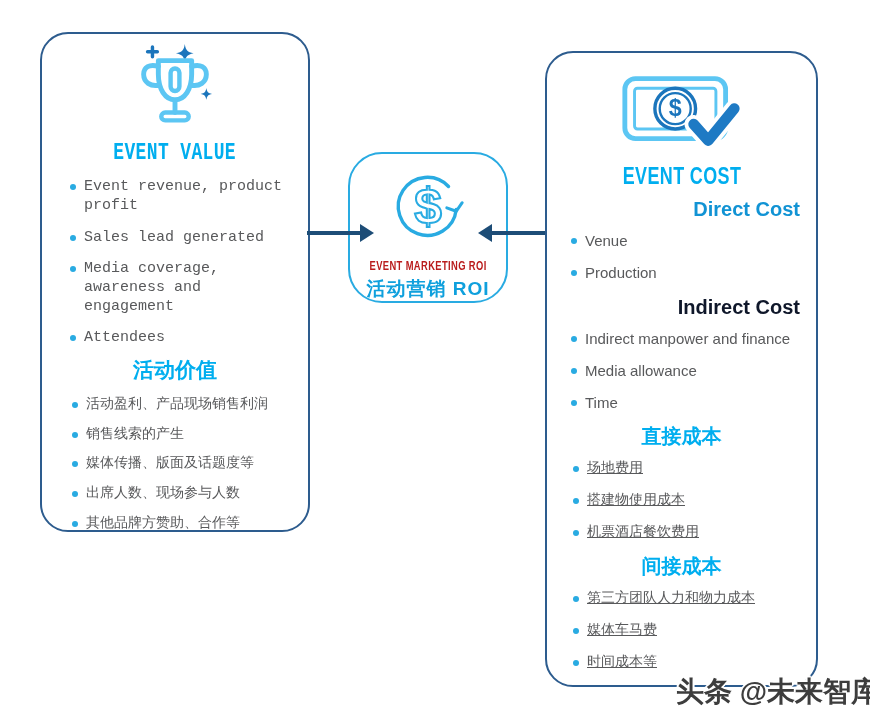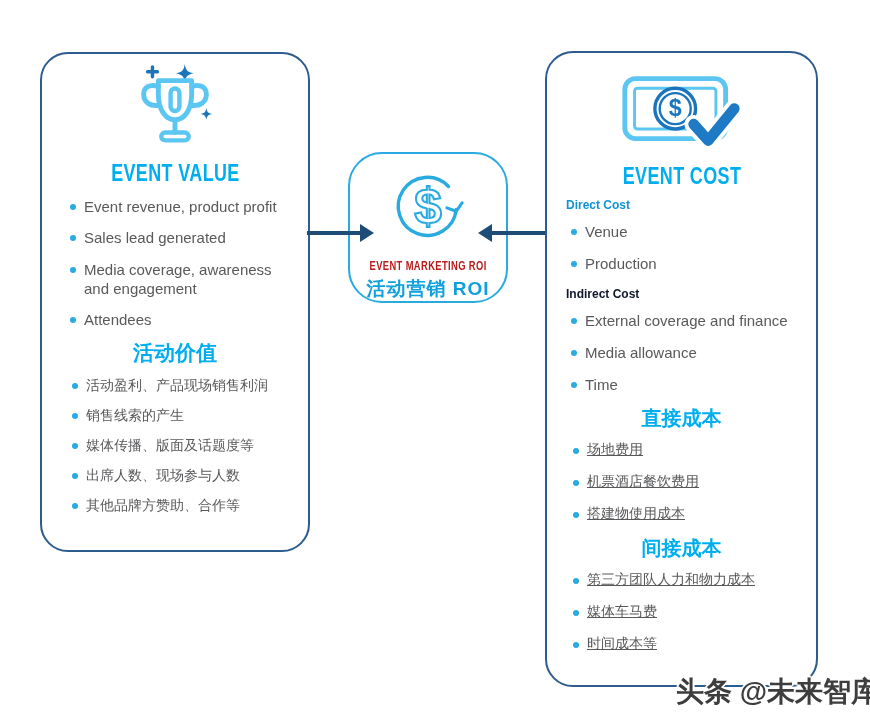--- a/index.html
+++ b/index.html
@@ -4,21 +4,21 @@
 <style>
   html,body{margin:0;padding:0;}
   body{
     width:870px;height:722px;position:relative;overflow:hidden;
     background:#ffffff;font-family:"Liberation Sans", sans-serif;
   }
   .panel{
     position:absolute;background:#fff;border:2px solid #2d5c8e;
     border-radius:28px;box-sizing:border-box;
   }
-  #left-panel{left:40px;top:52px;width:270px;height:500px;}
+  #left-panel{left:40px;top:32px;width:270px;height:500px;font-family:Liberation Mono, monospace;}
   #right-panel{left:545px;top:51px;width:273px;height:636px;padding:0 16px;}
   #center-box{
     position:absolute;left:348px;top:152px;width:160px;height:151px;
     border:2.5px solid #29abe2;border-radius:34px;box-sizing:border-box;
     background:#fff;text-align:center;z-index:4;
   }
   .icon-wrap{text-align:center;}
   #left-panel .icon-wrap{margin-top:7px;height:100px;}
   #right-panel .icon-wrap{margin-top:13px;height:96px;}
   #center-box .icon-wrap{margin-top:6px;height:96px;}
@@ -34,21 +34,21 @@
   .blist li{position:relative;padding-left:14px;line-height:1.28;}
   .blist li::before{
     content:"";position:absolute;left:0;top:7px;width:6px;height:6px;
     border-radius:50%;background:#29abe2;
   }
   #left-en-list{margin:11px 14px 0 28px;font-size:15px;}
   #left-en-list li{margin-bottom:12px;}
   #left-cn-title{font-size:21px;margin-top:7px;}
   #left-cn-list{margin:12px 10px 0 30px;font-size:14px;}
   #left-cn-list li{margin-bottom:11px;line-height:1.35;}
-  .sub-hd{font-size:12px;font-weight:bold;text-align:left;margin:9px 0 10px 3px;}
+  .sub-hd{font-size:20px;font-weight:bold;text-align:right;margin:9px 0 10px 3px;}
   .sub-hd.blue{color:#1193d4;}
   .sub-hd.cyan{color:#0f172a;}
   .right-list{margin:0 0 0 8px;font-size:15px;}
   .right-list li{margin-bottom:13px;}
   .cn-hd{font-size:20px;margin:8px 0 12px 0;}
   .right-cn-list{margin:0 0 0 10px;font-size:14px;}
   .right-cn-list li{margin-bottom:14px;text-decoration:underline;}
   .arrow{position:absolute;height:4px;background:#1d4d77;top:231px;z-index:6;}
   #arrow-left{left:307px;width:53px;}
   #arrow-left::after{
@@ -139,29 +139,29 @@
   <div class="hd" id="event-cost-title">
     <span class="hd-cond">EVENT COST</span>
   </div>
   <div class="sub-hd blue">Direct Cost</div>
   <ul class="blist right-list">
     <li>Venue</li>
     <li>Production</li>
   </ul>
   <div class="sub-hd cyan">Indirect Cost</div>
   <ul class="blist right-list">
-    <li>External coverage and finance</li>
+    <li>Indirect manpower and finance</li>
     <li>Media allowance</li>
     <li>Time</li>
   </ul>
   <div class="hd cn-hd">直接成本</div>
   <ul class="blist right-cn-list">
     <li>场地费用</li>
+    <li>搭建物使用成本</li>
     <li>机票酒店餐饮费用</li>
-    <li>搭建物使用成本</li>
   </ul>
   <div class="hd cn-hd">间接成本</div>
   <ul class="blist right-cn-list">
     <li>第三方团队人力和物力成本</li>
     <li>媒体车马费</li>
     <li>时间成本等</li>
   </ul>
 </div>
 
 <div id="watermark">头条 @未来智库</div>

